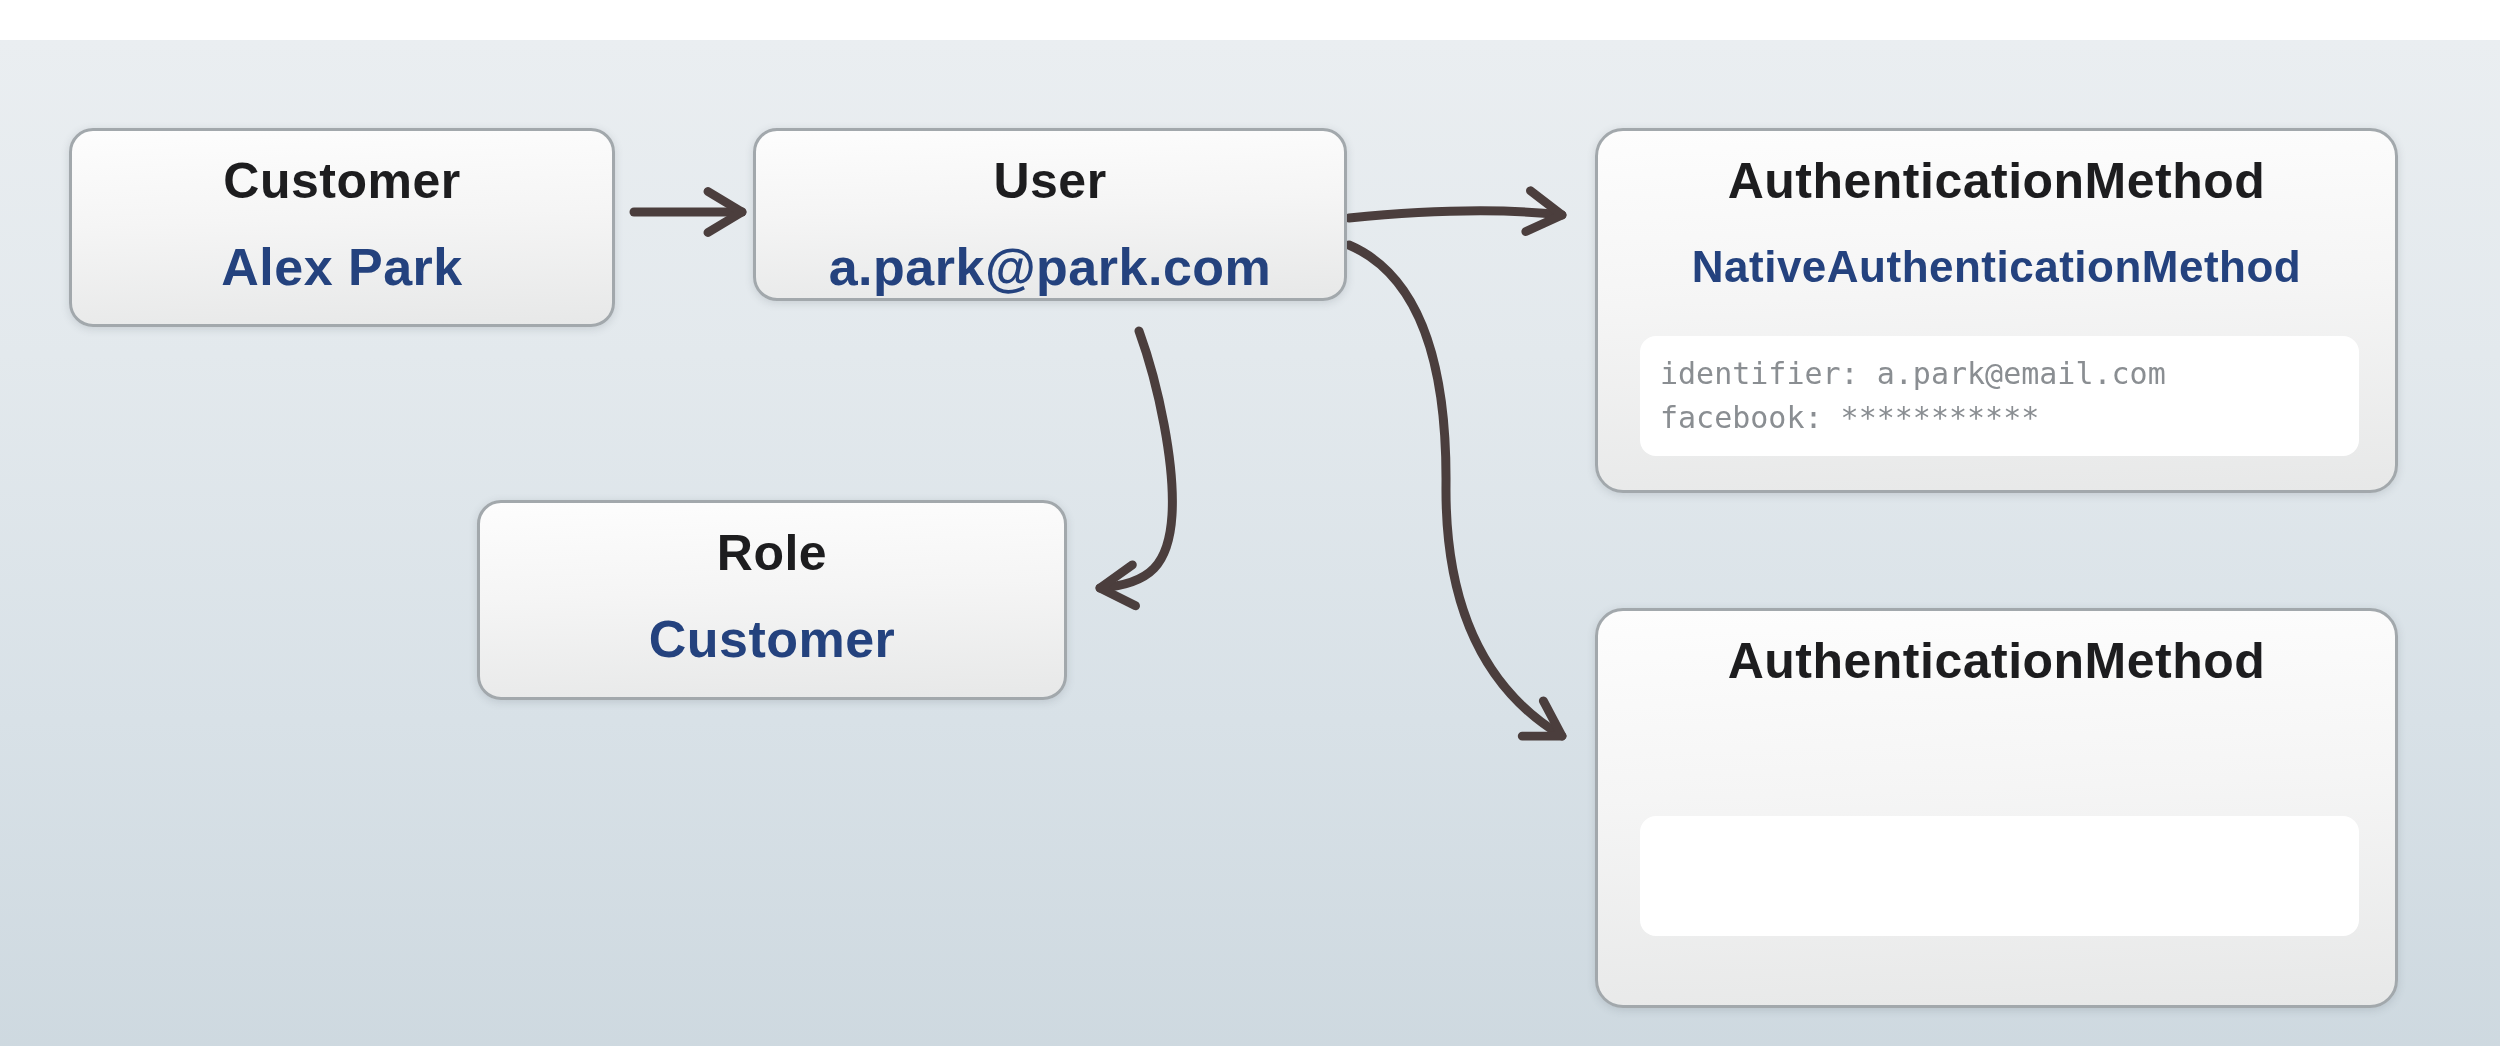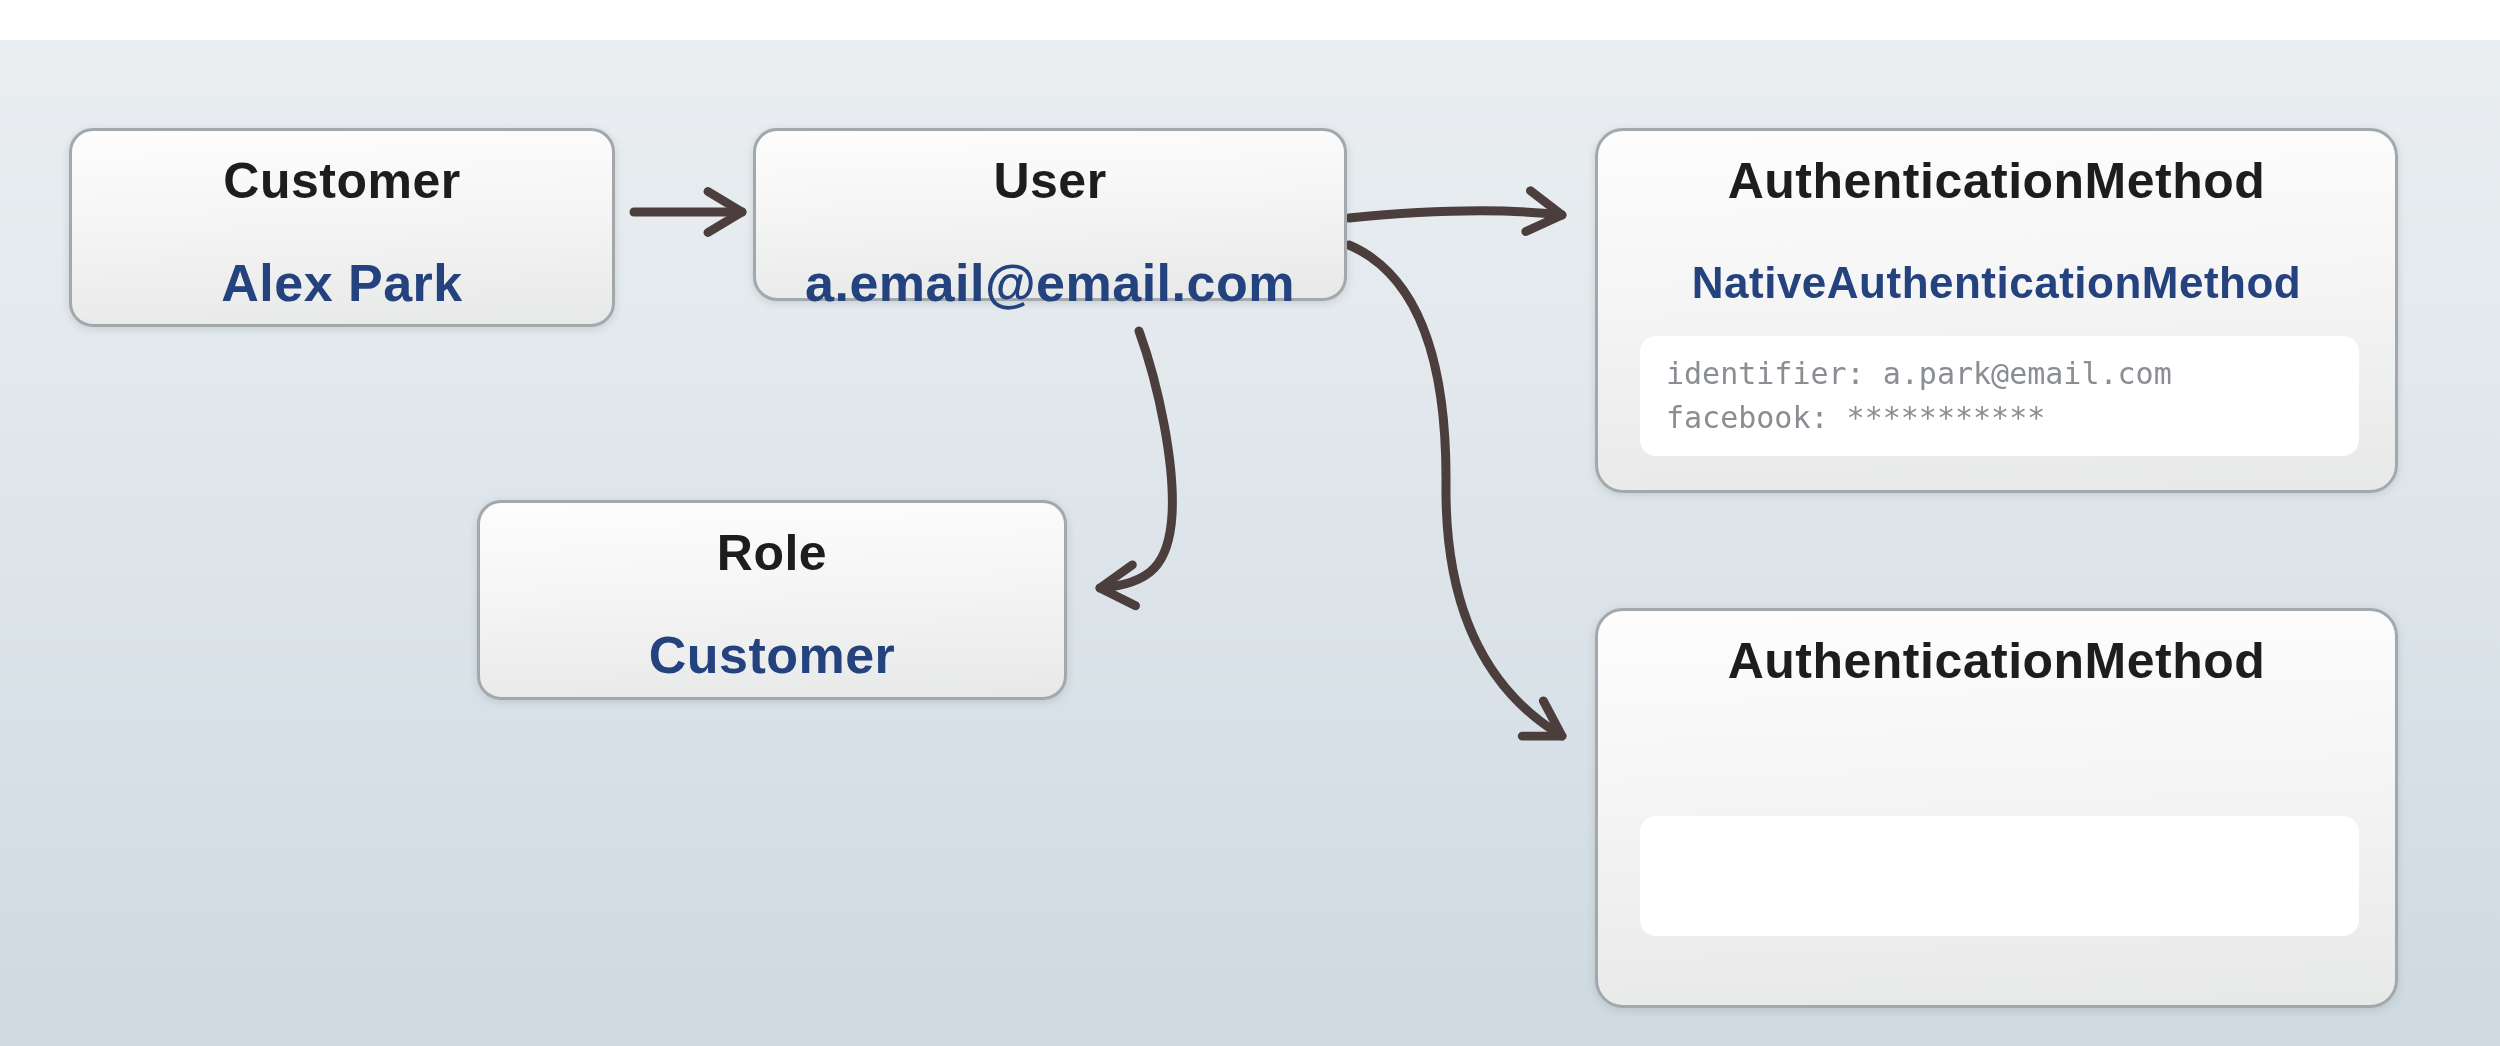--- a/index.html
+++ b/index.html
@@ -20,29 +20,29 @@
     border-radius:24px;
     box-shadow:0 2px 8px rgba(70,85,95,0.18);
     box-sizing:border-box;
   }
   .node-title{
     position:absolute;left:0;right:0;top:20px;
     text-align:center;font-weight:bold;font-size:50px;line-height:60px;
     color:#1d1d1f;letter-spacing:0.5px;
   }
   .node-value{
-    position:absolute;left:0;right:0;top:120px;
+    position:absolute;left:0;right:0;top:104px;
     text-align:center;font-weight:bold;font-size:52px;line-height:64px;
     color:#24427e;letter-spacing:0.5px;
   }
   .auth .node-value{font-size:44px;}
   .detail-panel{
     position:absolute;left:42px;top:205px;width:719px;height:120px;
     background:#ffffff;border-radius:16px;
-    box-sizing:border-box;padding:16px 26px;
+    box-sizing:border-box;padding:16px 20px;
   }
   .detail-line{
     font-family:"DejaVu Sans Mono", monospace;
     font-size:30px;line-height:44px;color:#8a8e92;
     white-space:pre;
   }
   .edges{position:absolute;left:0;top:0;width:2500px;height:1046px;pointer-events:none;}
 </style>
 </head>
 <body>
@@ -63,21 +63,21 @@
     </g>
   </svg>
 
   <div class="node" style="left:69px;top:88px;width:546px;height:199px;">
     <div class="node-title">Customer</div>
     <div class="node-value">Alex Park</div>
   </div>
 
   <div class="node" style="left:753px;top:88px;width:594px;height:173px;">
     <div class="node-title">User</div>
-    <div class="node-value">a.email@email.com</div>
+    <div class="node-value">a.park@park.com</div>
   </div>
 
   <div class="node" style="left:477px;top:460px;width:590px;height:200px;">
     <div class="node-title">Role</div>
     <div class="node-value">Customer</div>
   </div>
 
   <div class="node auth" style="left:1595px;top:88px;width:803px;height:365px;border-radius:28px;">
     <div class="node-title">AuthenticationMethod</div>
     <div class="node-value">NativeAuthenticationMethod</div>

